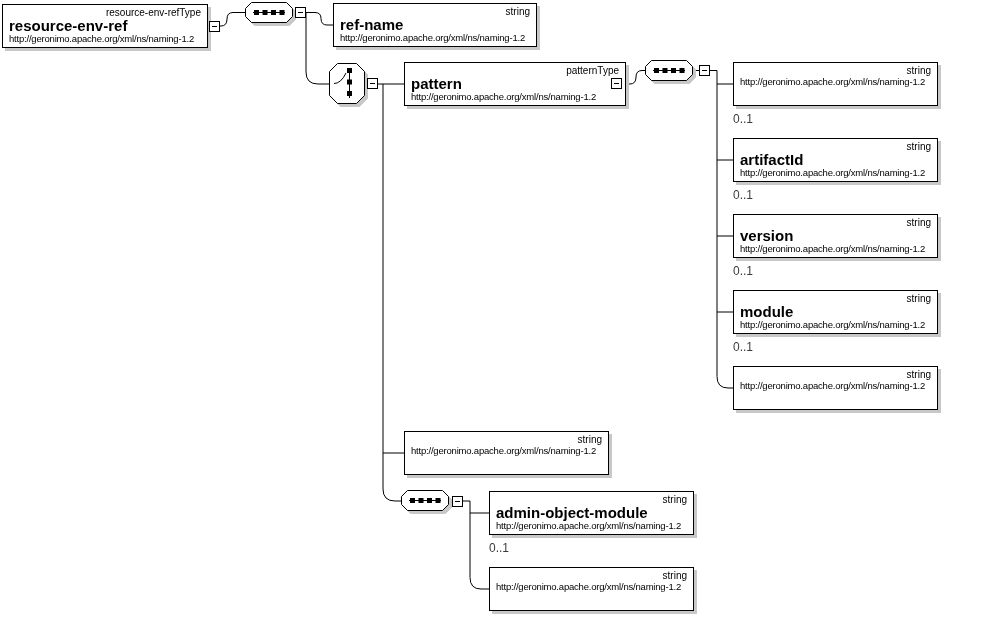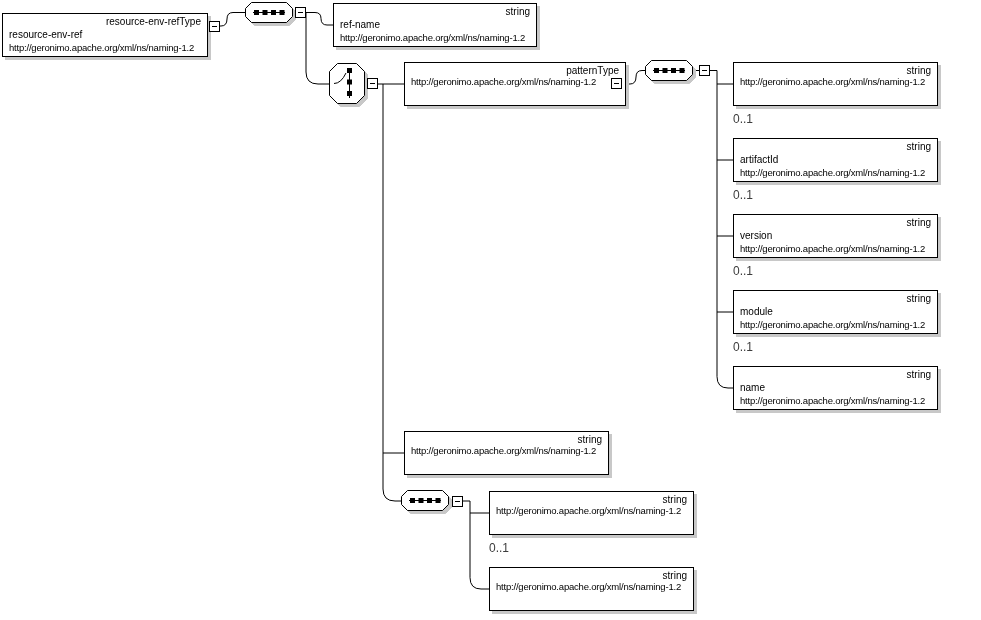--- a/index.html
+++ b/index.html
@@ -8,21 +8,21 @@
     font-family:"Liberation Sans", sans-serif;color:#000;
   }
   .wires{position:absolute;left:0;top:0;z-index:1;}
   .wires path{fill:none;stroke:#000;stroke-width:1;}
   .ebox{
     position:absolute;z-index:3;box-sizing:border-box;height:44px;
     background:#fff;border:1px solid #000;box-shadow:3px 3px 0 0 #c8c8c8;
     padding:2px 6px 0 6px;overflow:hidden;white-space:nowrap;
   }
   .etype{font-size:10px;line-height:11px;text-align:right;}
-  .ename{font-size:10px;line-height:15px;font-weight:normal;}
+  .ename{font-size:15px;line-height:15px;font-weight:bold;}
   .eurl{font-size:9.5px;line-height:12px;letter-spacing:-0.2px;}
   .card{
     position:absolute;z-index:3;width:205px;text-align:left;
     font-size:12px;color:#3c3c3c;
   }
   .cicon{position:absolute;z-index:3;line-height:0;}
   .cicon .shadow{fill:#c8c8c8;stroke:#c8c8c8;stroke-width:1;}
   .cicon .face{fill:#fff;stroke:#000;stroke-width:1;}
   .cicon line, .cicon path{stroke:#000;stroke-width:1;fill:none;}
   .cicon rect{fill:#000;stroke:none;}
@@ -51,21 +51,21 @@
     <path d="M 710 70.5 H 717 V 376.5 Q 717 388 728 388 H 733"></path>
     <path d="M 717 84 H 733"></path>
     <path d="M 717 160 H 733"></path>
     <path d="M 717 236 H 733"></path>
     <path d="M 717 312 H 733"></path>
     <path d="M 449 501 H 452"></path>
     <path d="M 463 501 H 470 V 577.5 Q 470 589 481 589 H 489"></path>
     <path d="M 470 513 H 489"></path>
   </svg>
 
-  <div class="ebox" style="left:2px;top:13px;width:206px">
+  <div class="ebox" style="left:2px;top:4px;width:206px">
     <div class="etype">resource-env-refType</div>
     <div class="ename">resource-env-ref</div>
     <div class="eurl">http://geronimo.apache.org/xml/ns/naming-1.2</div>
   </div>
 
   <div class="cicon" style="left:245px;top:2px">
     <svg width="51" height="24" viewBox="0 0 51 24">
       <polygon class="shadow" points="9.5,3.5 44.5,3.5 50.5,9.5 50.5,17.5 44.5,23.5 9.5,23.5 3.5,17.5 3.5,9.5"></polygon>
       <polygon class="face" points="6.5,0.5 41.5,0.5 47.5,6.5 47.5,14.5 41.5,20.5 6.5,20.5 0.5,14.5 0.5,6.5"></polygon>
       <line x1="8" y1="10.5" x2="40" y2="10.5"></line>
@@ -89,20 +89,21 @@
       <line x1="20.5" y1="7" x2="20.5" y2="35"></line>
       <path d="M 5 20.5 Q 12 20.5 17 10"></path>
       <rect x="18" y="5" width="5" height="5"></rect>
       <rect x="18" y="16.5" width="5" height="5"></rect>
       <rect x="18" y="28" width="5" height="5"></rect>
     </svg>
   </div>
 
   <div class="ebox" style="left:404px;top:62px;width:222px">
     <div class="etype">patternType</div>
+    <div class="ename">pattern</div>
     <div class="eurl">http://geronimo.apache.org/xml/ns/naming-1.2</div>
   </div>
 
   <div class="cicon" style="left:645px;top:60px">
     <svg width="51" height="24" viewBox="0 0 51 24">
       <polygon class="shadow" points="9.5,3.5 44.5,3.5 50.5,9.5 50.5,17.5 44.5,23.5 9.5,23.5 3.5,17.5 3.5,9.5"></polygon>
       <polygon class="face" points="6.5,0.5 41.5,0.5 47.5,6.5 47.5,14.5 41.5,20.5 6.5,20.5 0.5,14.5 0.5,6.5"></polygon>
       <line x1="8" y1="10.5" x2="40" y2="10.5"></line>
       <rect x="9" y="8" width="5" height="5"></rect>
       <rect x="17.5" y="8" width="5" height="5"></rect>
@@ -133,21 +134,20 @@
 
   <div class="ebox" style="left:733px;top:290px;width:205px">
     <div class="etype">string</div>
     <div class="ename">module</div>
     <div class="eurl">http://geronimo.apache.org/xml/ns/naming-1.2</div>
   </div>
   <div class="card" style="left:733px;top:340px">0..1</div>
 
   <div class="ebox" style="left:733px;top:366px;width:205px">
     <div class="etype">string</div>
-    <div class="ename">name</div>
     <div class="eurl">http://geronimo.apache.org/xml/ns/naming-1.2</div>
   </div>
 
   <div class="ebox" style="left:404px;top:431px;width:205px">
     <div class="etype">string</div>
     <div class="eurl">http://geronimo.apache.org/xml/ns/naming-1.2</div>
   </div>
 
   <div class="cicon" style="left:401px;top:490px">
     <svg width="51" height="24" viewBox="0 0 51 24">
@@ -156,20 +156,21 @@
       <line x1="8" y1="10.5" x2="40" y2="10.5"></line>
       <rect x="9" y="8" width="5" height="5"></rect>
       <rect x="17.5" y="8" width="5" height="5"></rect>
       <rect x="26" y="8" width="5" height="5"></rect>
       <rect x="34.5" y="8" width="5" height="5"></rect>
     </svg>
   </div>
 
   <div class="ebox" style="left:489px;top:491px;width:205px">
     <div class="etype">string</div>
+    <div class="ename">admin-object-module</div>
     <div class="eurl">http://geronimo.apache.org/xml/ns/naming-1.2</div>
   </div>
   <div class="card" style="left:489px;top:541px">0..1</div>
 
   <div class="ebox" style="left:489px;top:567px;width:205px">
     <div class="etype">string</div>
     <div class="eurl">http://geronimo.apache.org/xml/ns/naming-1.2</div>
   </div>
 
   <div class="pm" style="left:209px;top:21px">

